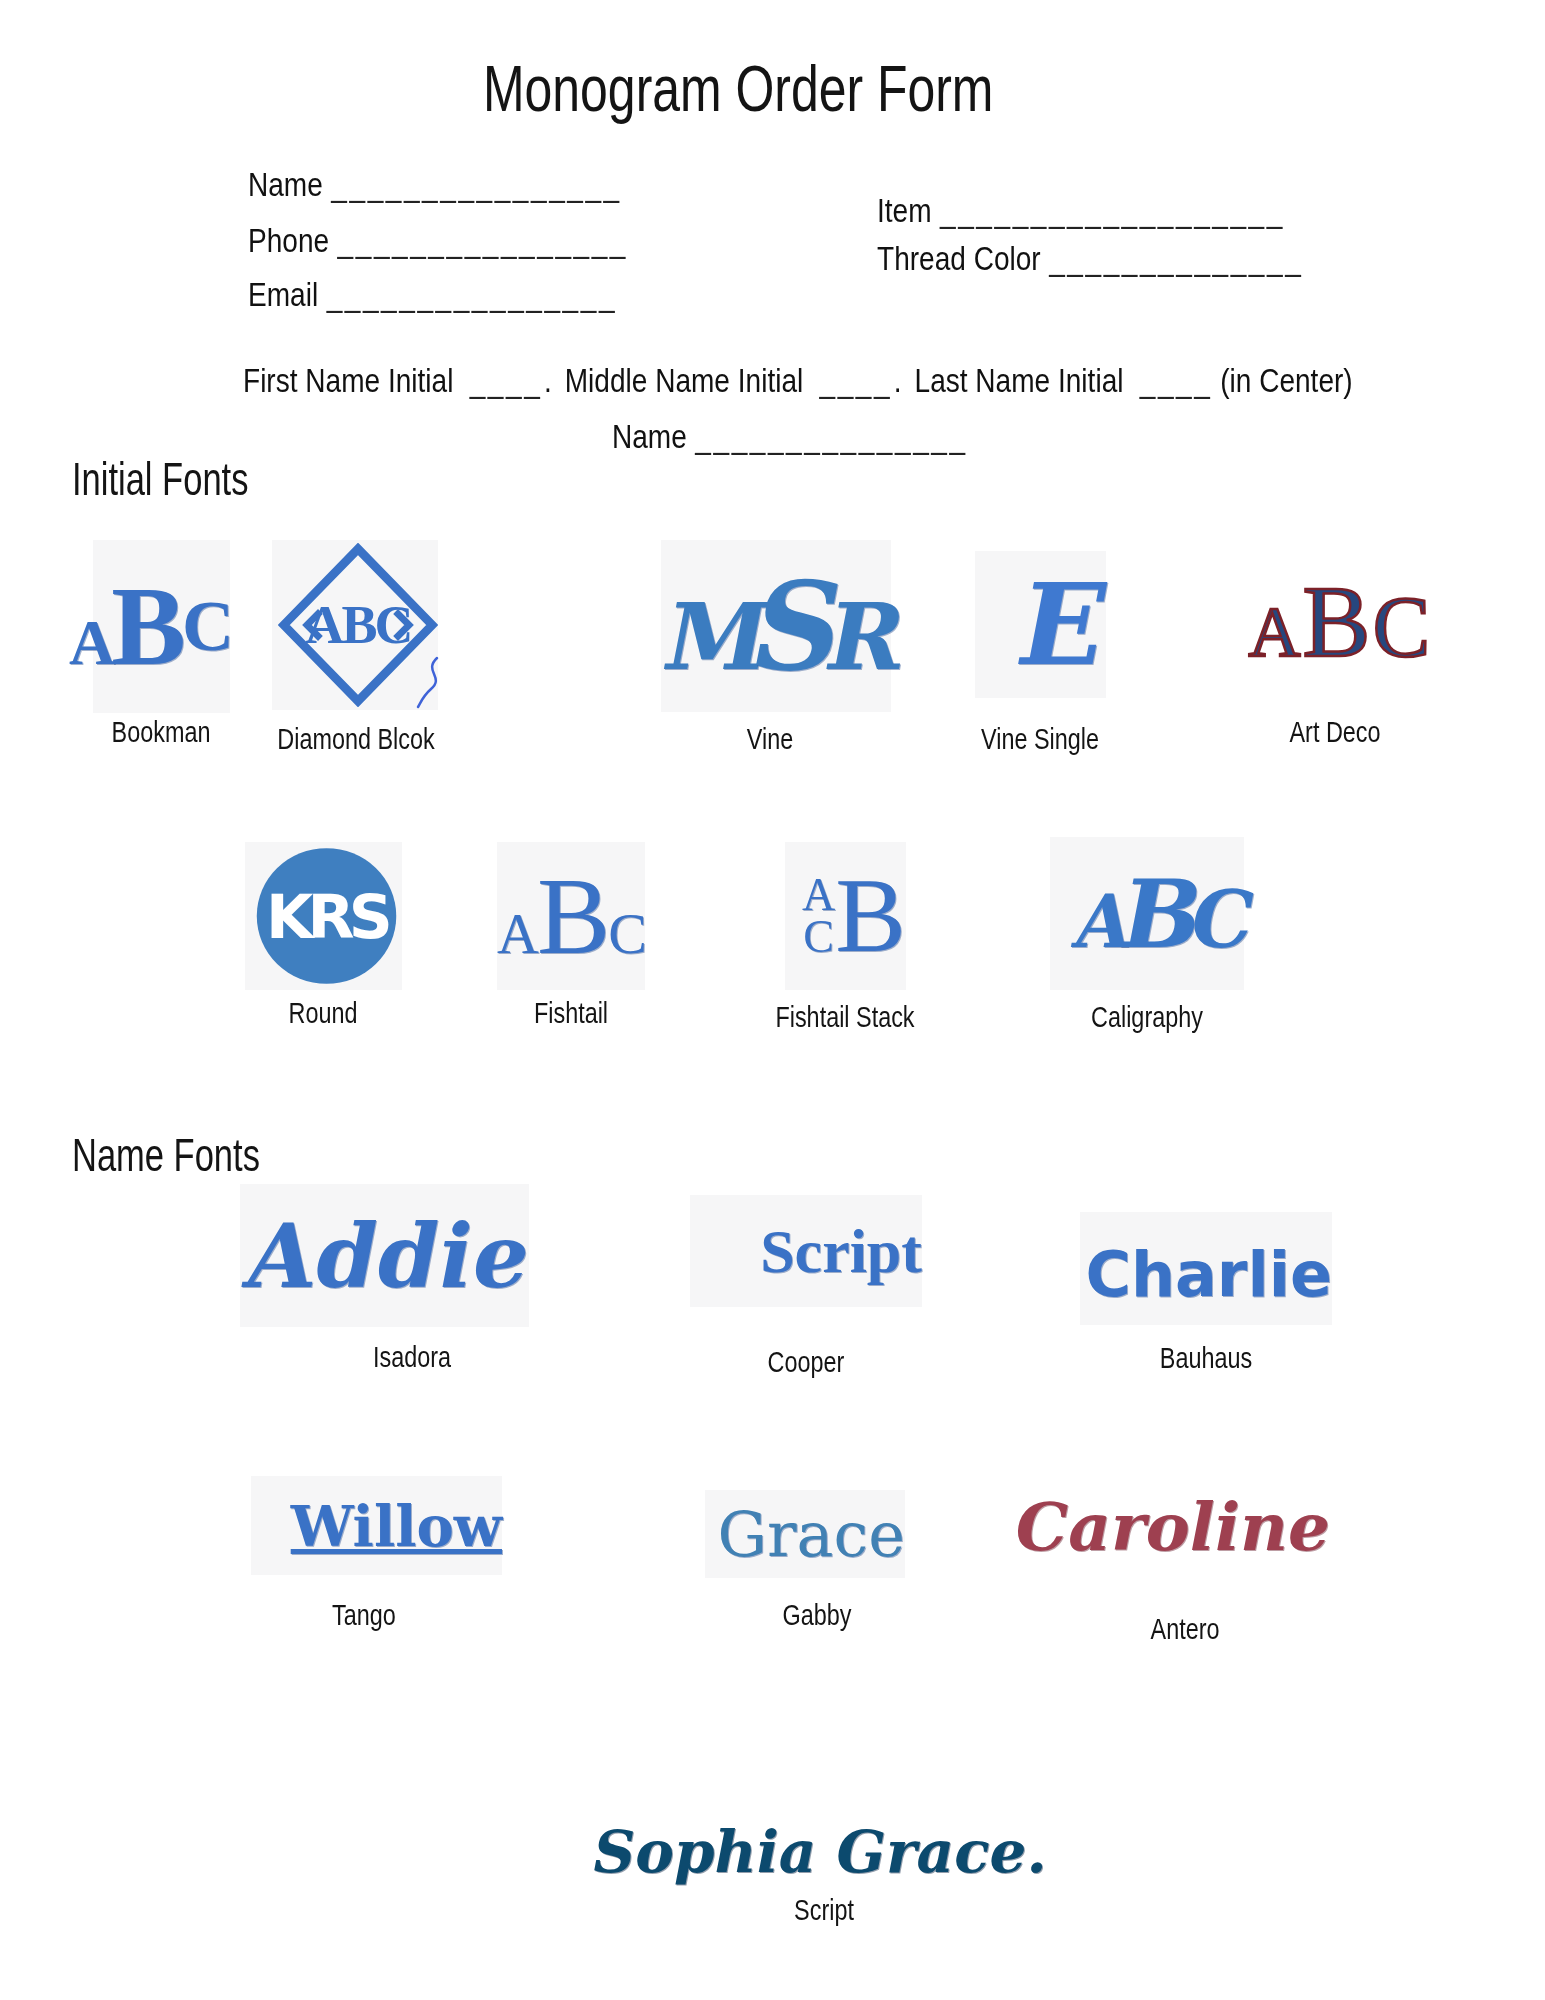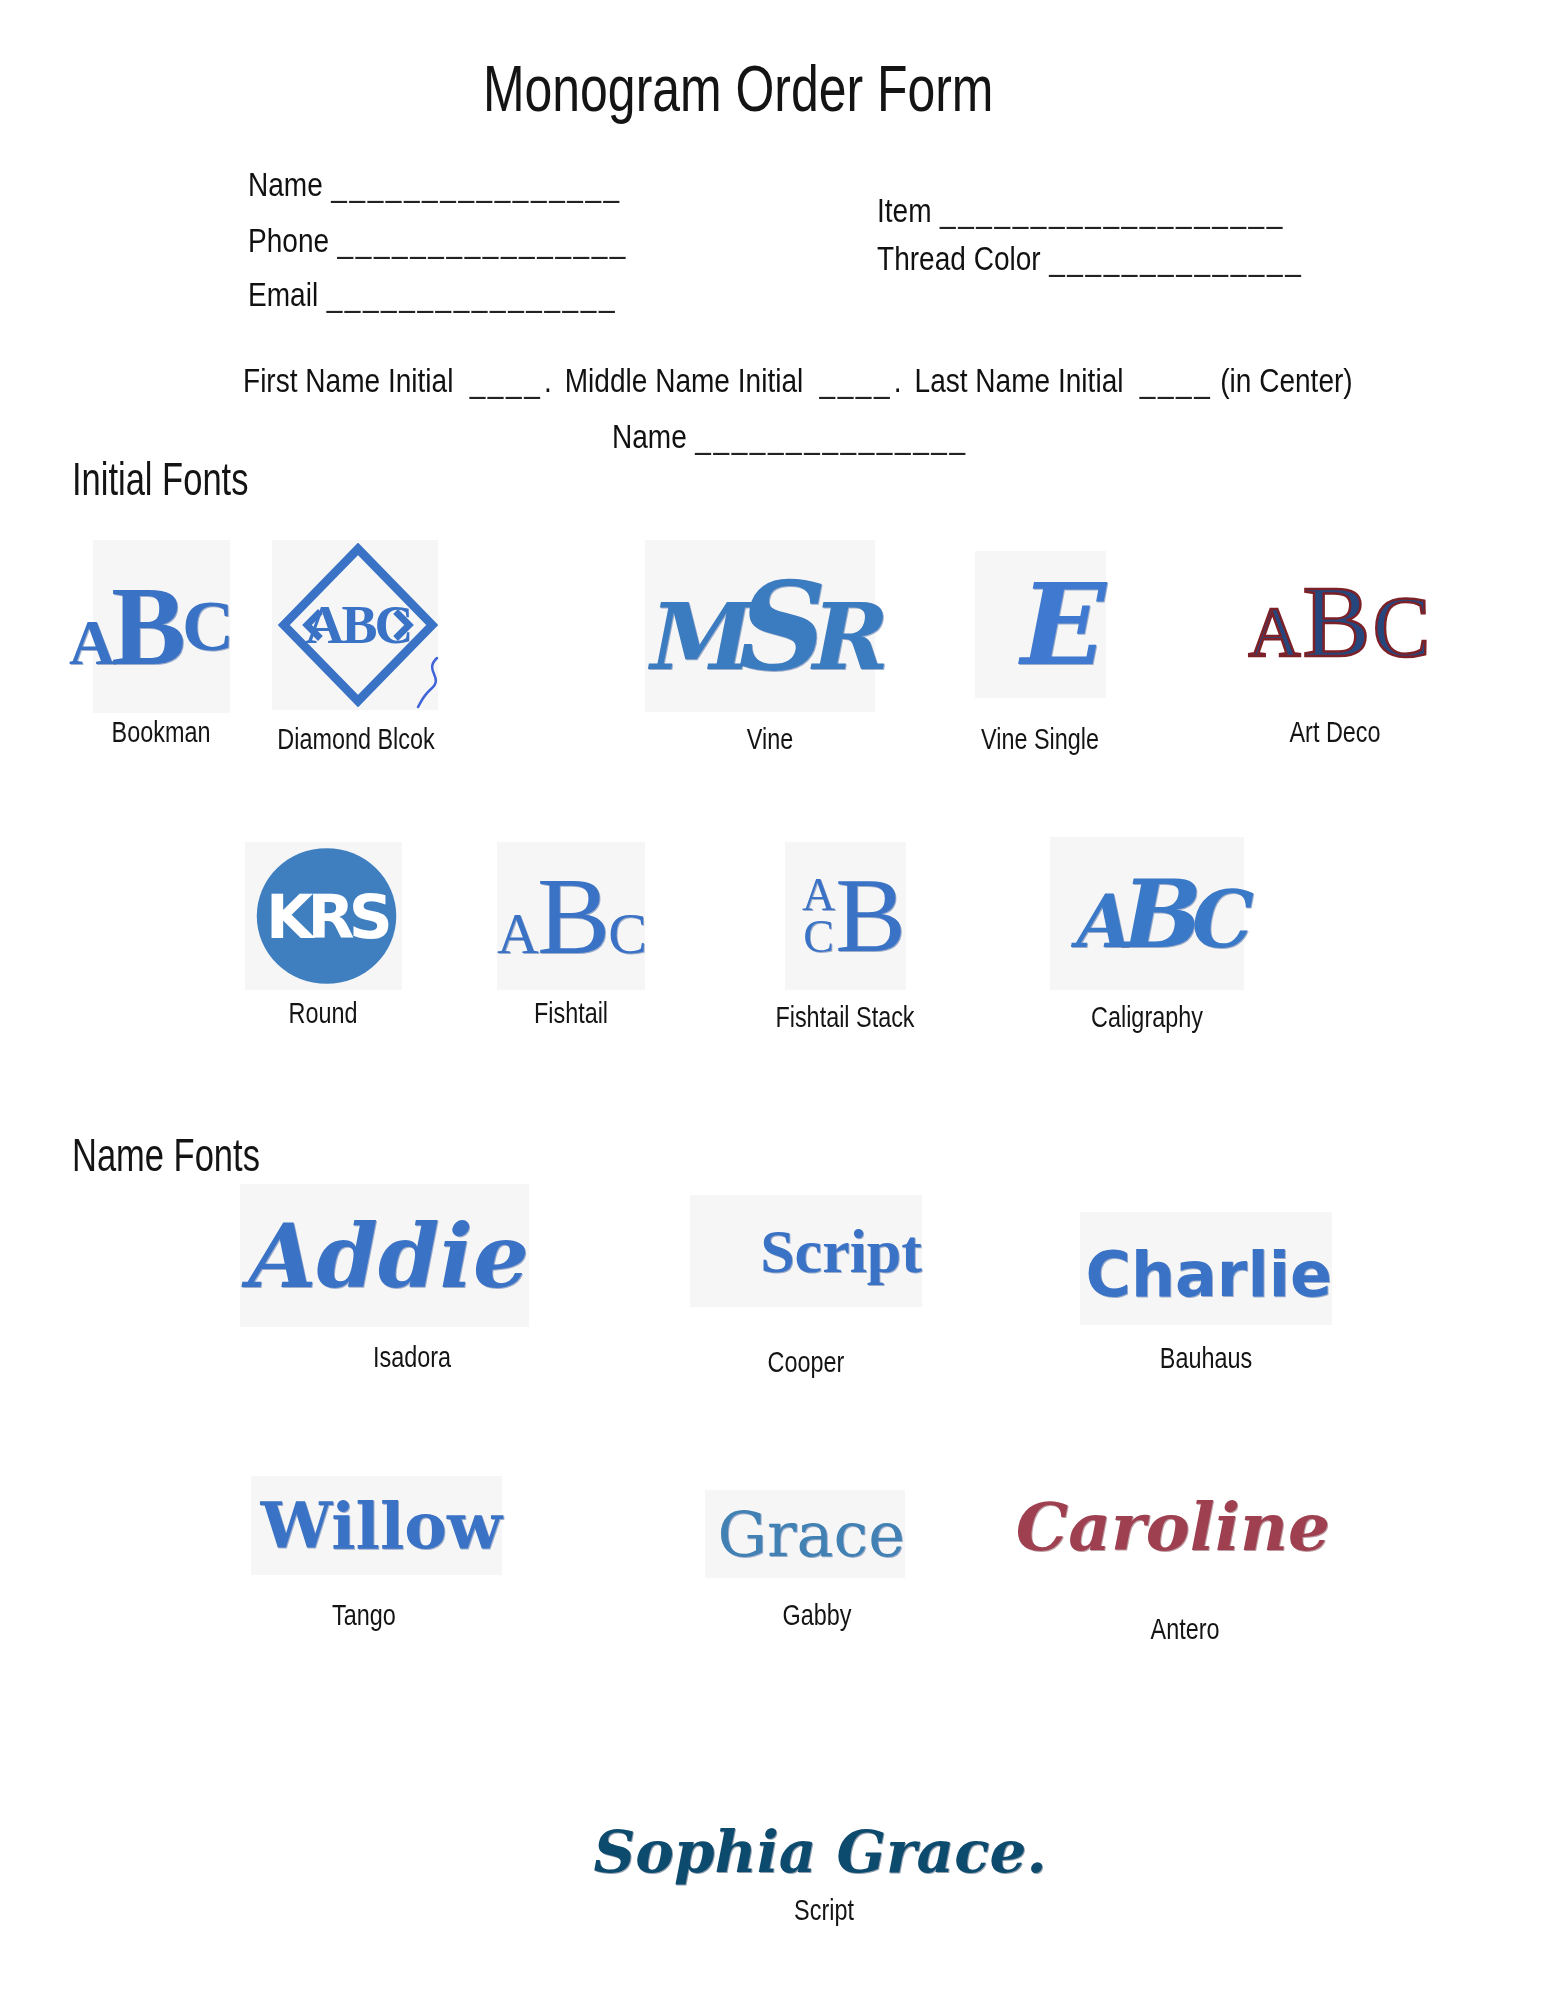--- a/index.html
+++ b/index.html
@@ -55,32 +55,32 @@
 
   .f-caligraphy{font-family:"DejaVu Serif",serif;font-style:italic;font-weight:bold;color:#3a78c8;letter-spacing:-10px;}
   .f-caligraphy .l-a{font-size:72px;}
   .f-caligraphy .l-b{font-size:94px;}
   .f-caligraphy .l-c{font-size:78px;}
 
   
   .f-isadora{font-family:"DejaVu Serif",serif;font-style:italic;font-weight:bold;font-size:88px;}
   .f-cooper{font-family:"Liberation Serif",serif;font-weight:bold;font-size:62px;}
   .f-bauhaus{font-family:"DejaVu Sans",sans-serif;font-weight:bold;font-size:62px;margin-top:12px;}
-  .f-tango{font-family:"DejaVu Serif",serif;font-weight:bold;font-size:64px;}
+  .f-tango{font-family:"DejaVu Serif",serif;font-weight:bold;font-size:56px;text-decoration:underline;}
   .f-gabby{font-family:"DejaVu Serif",serif;font-size:62px;color:#4181b4;}
   .f-antero{font-family:"DejaVu Serif",serif;font-style:italic;font-weight:bold;font-size:66px;color:#9e4050;
             text-shadow:1px 1px 0 rgba(110,40,55,.45);}
   .f-script{font-family:"DejaVu Serif",serif;font-style:italic;font-weight:bold;font-size:58px;color:#0c4a6e;
             text-shadow:1px 1px 0 rgba(15,40,70,.45);}
   #s16{position:absolute;left:560px;top:1818px;width:520px;text-align:center;}
 
   
   #s1{left:93px;top:540px;width:137px;height:173px;}
   #s2{left:272px;top:540px;width:166px;height:170px;}
-  #s3{left:645px;top:540px;width:230px;height:172px;}
+  #s3{left:661px;top:540px;width:230px;height:172px;}
   #s4{left:975px;top:551px;width:131px;height:147px;}
   #s5{left:1200px;top:562px;width:232px;height:118px;}
   #s6{left:245px;top:842px;width:157px;height:148px;}
   #s7{left:497px;top:842px;width:148px;height:148px;}
   #s8{left:785px;top:842px;width:121px;height:148px;}
   #s9{left:1050px;top:837px;width:194px;height:153px;}
   #s10{left:240px;top:1184px;width:289px;height:143px;}
   #s11{left:690px;top:1195px;width:232px;height:112px;}
   #s12{left:1080px;top:1212px;width:252px;height:113px;}
   #s13{left:251px;top:1476px;width:251px;height:99px;}

